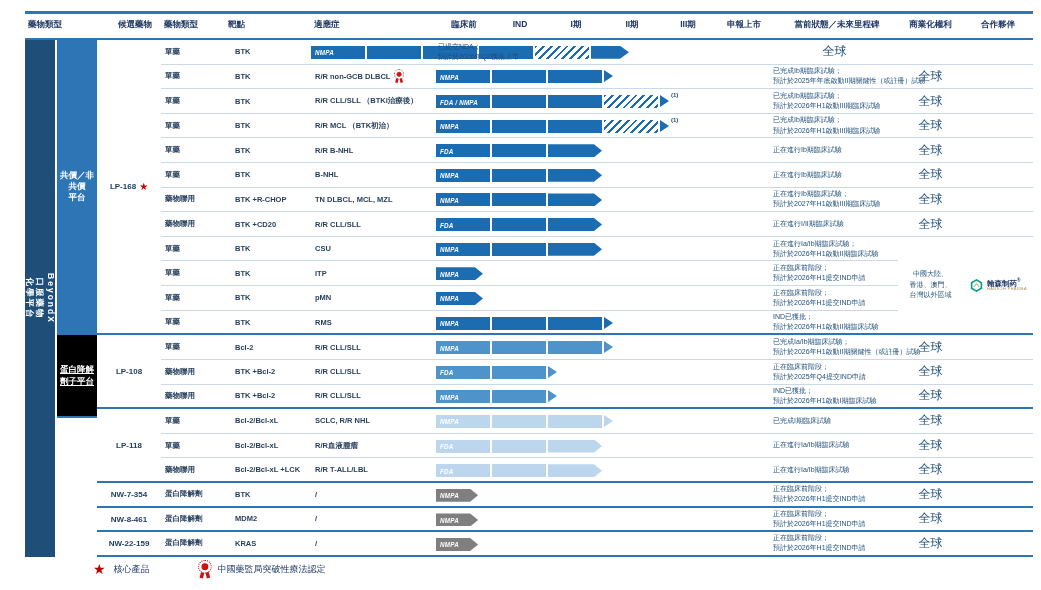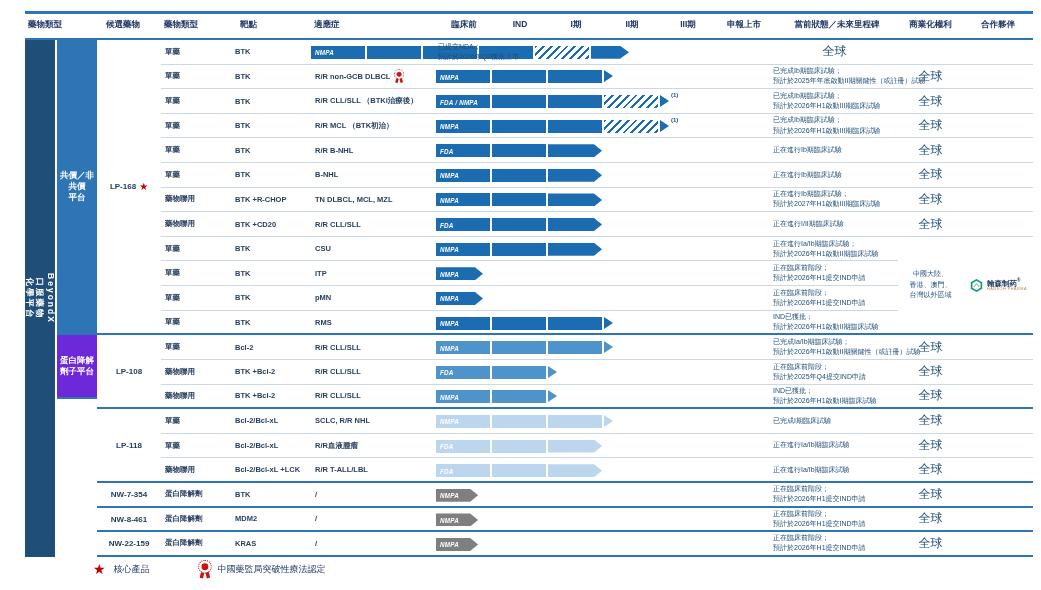--- a/index.html
+++ b/index.html
@@ -59,23 +59,23 @@
   .legend-item{display:flex;align-items:center;gap:8px;}
   .ltext{font-size:9px;color:#1f3864;}
 </style>
 </head>
 <body>
 
 <div class="stage">
   <div class="toprule"></div>
   <div class="hdr" id="hdr">
       <div class="hcell" style="left: 25px; width: 70px; text-align: left; padding-left: 3px;">藥物類型</div>
-      <div class="hcell" style="left: 90px; width: 66px; text-align: center;">候選藥物</div>
+      <div class="hcell" style="left: 102px; width: 66px; text-align: center;">候選藥物</div>
       <div class="hcell" style="left: 161px; width: 70px; text-align: left; padding-left: 3px;">藥物類型</div>
-      <div class="hcell" style="left: 237px; width: 80px; text-align: left; padding-left: 3px;">靶點</div>
+      <div class="hcell" style="left: 225px; width: 80px; text-align: left; padding-left: 3px;">靶點</div>
       <div class="hcell" style="left: 311px; width: 125px; text-align: left; padding-left: 3px;">適應症</div>
       <div class="hcell" style="left: 436px; width: 56px; text-align: center;">臨床前</div>
       <div class="hcell" style="left: 492px; width: 56px; text-align: center;">IND</div>
       <div class="hcell" style="left: 548px; width: 56px; text-align: center;">I期</div>
       <div class="hcell" style="left: 604px; width: 56px; text-align: center;">II期</div>
       <div class="hcell" style="left: 660px; width: 56px; text-align: center;">III期</div>
       <div class="hcell" style="left: 716px; width: 56px; text-align: center;">申報上市</div>
       <div class="hcell" style="left: 771px; width: 132px; text-align: center;">當前狀態／未來里程碑</div>
       <div class="hcell" style="left: 898px; width: 65px; text-align: center;">商業化權利</div>
       <div class="hcell" style="left: 963px; width: 70px; text-align: center;">合作夥伴</div>
@@ -86,21 +86,21 @@
       <div class="rot">
         <span>BeyondX</span>
         <span>口服藥物</span>
         <span>化學平台</span>
       </div>
     </div>
   <div class="subcol">
         <div class="subblock" style="height: 295.429px; background: rgb(46, 117, 182);">共價／非
 共價
 平台</div>
-        <div class="subblock" style="height: 64px; background: #6d28d9;">蛋白降解
+        <div class="subblock" style="height: 83px; background: #000000; text-decoration: underline;">蛋白降解
 劑子平台</div>
       </div>
       <div class="candcol">
         <div class="candblock" style="height: 295.429px;">
           <span class="candname">LP-168</span>
           <span class="star">★</span>
         </div>
         <div class="candblock" style="height: 73.8571px;">
           <span class="candname">LP-108</span>
         </div>

